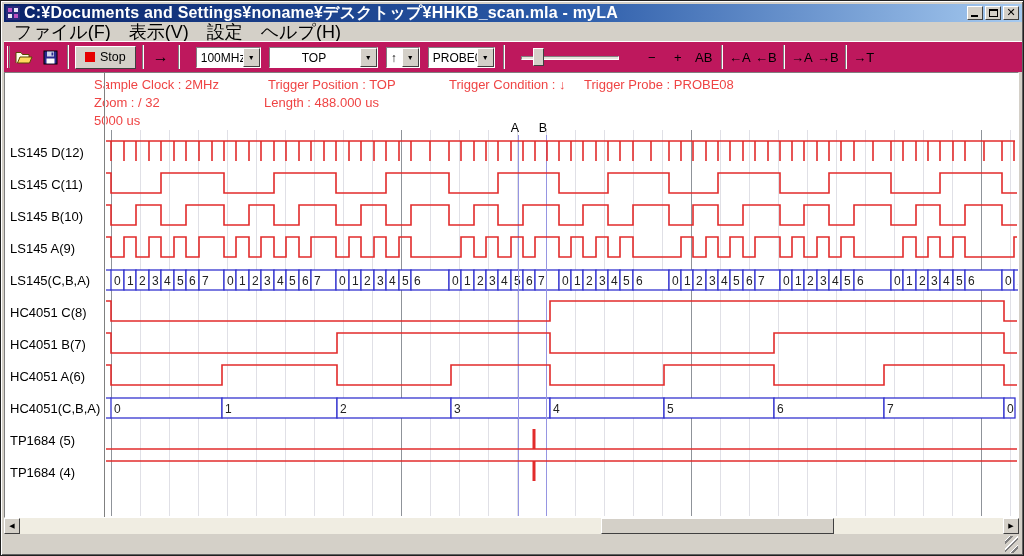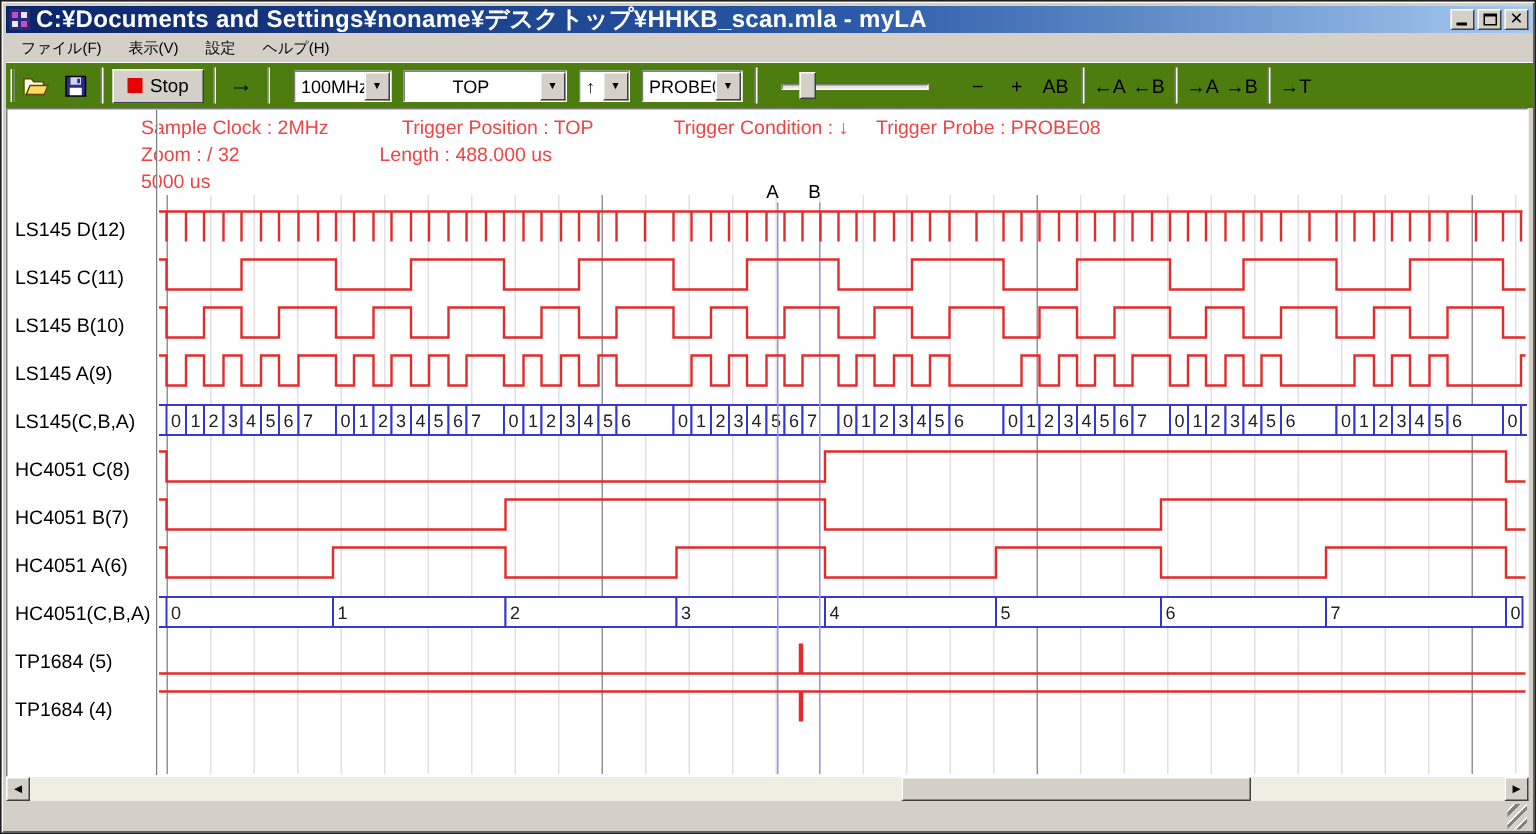--- a/index.html
+++ b/index.html
@@ -15,25 +15,25 @@
   .title-text { color:#fff; font-size:16px; font-weight:bold; margin-left:4px; flex:1;
                 white-space:nowrap; overflow:hidden; letter-spacing:0.2px; }
   .tb-btns { display:flex; gap:2px; margin-right:1px; }
   .tbb { width:16px; height:14px; background:#d4d0c8; border:1px solid;
          border-color:#fff #404040 #404040 #fff; position:relative; padding:0; }
   .g-min { position:absolute; left:3px; bottom:2px; width:7px; height:2px; background:#000; }
   .g-max { position:absolute; left:3px; top:2px; width:9px; height:8px; border:1px solid #000; border-top:2px solid #000; }
   .g-cls { position:absolute; left:0; top:-1px; width:14px; text-align:center; font-size:11px; font-weight:bold; color:#000; font-family:"DejaVu Sans",sans-serif; }
 
   .menubar { position:absolute; left:3px; top:21px; width:1018px; height:19px;
-             display:flex; align-items:center; font-size:10px; background:#d4d0c8; padding-left:1px; }
+             display:flex; align-items:center; font-size:18px; background:#d4d0c8; padding-left:1px; }
   .mi { padding:2px 9px; }
 
   .toolbar { position:absolute; left:3px; top:40px; width:1018px; height:31px;
-             border-top:1px solid #fff; display:flex; align-items:center; background:#4d7c0f; padding-left:2px; }
+             border-top:1px solid #fff; display:flex; align-items:center; background:#be185d; padding-left:2px; }
   .grip { width:3px; height:22px; border-left:1px solid #fff; border-right:1px solid #808080; margin:0 1px; }
   .tsep { width:2px; height:24px; border-left:1px solid #808080; border-right:1px solid #fff; margin:0 4px; }
   .tico { width:26px; height:24px; display:flex; align-items:center; justify-content:center; background:transparent; border:none; }
   .tbtn { height:24px; min-width:26px; display:flex; align-items:center; justify-content:center;
           font-size:13px; background:transparent; border:none; color:#000; font-family:"Liberation Sans",sans-serif; }
   .runbtn { font-size:16px; font-weight:bold; }
   .stopbtn { display:flex; align-items:center; gap:5px; padding:0 9px; height:23px; margin:0 2px;
              background:#d4d0c8; border:1px solid; border-color:#fff #404040 #404040 #fff; font-size:12.5px; }
   .stopsq { width:10px; height:10px; background:#e60000; }
   .combo { display:flex; height:21px; border:1px solid; border-color:#808080 #fff #fff #808080; background:#fff; }
@@ -163,21 +163,21 @@
     <span class="tsep"></span>
     <button class="tbtn">→T</button>
   </div>
 
   <div class="workspace">
     <span class="inf" style="left:89px; top:4px;">Sample Clock : 2MHz</span>
     <span class="inf" style="left:263px;top:4px;">Trigger Position : TOP</span>
     <span class="inf" style="left:444px;top:4px;">Trigger Condition : ↓</span>
     <span class="inf" style="left:579px;top:4px;">Trigger Probe : PROBE08</span>
     <span class="inf" style="left:89px; top:22px;">Zoom : /  32</span>
-    <span class="inf" style="left:248px;top:22px;">Length : 488.000 us</span>
+    <span class="inf" style="left:259px;top:22px;">Length : 488.000 us</span>
     <span class="inf" style="left:89px; top:40px;">5000 us</span>
     <svg id="wave" width="1013" height="444" viewBox="4 72 1013 444">
         <g>
           <line x1="110.5" y1="129" x2="110.5" y2="515" stroke="#8f9399" stroke-width="1"></line>
           <line x1="139.5" y1="129" x2="139.5" y2="515" stroke="#e0e0e6" stroke-width="1"></line>
           <line x1="168.5" y1="129" x2="168.5" y2="515" stroke="#e0e0e6" stroke-width="1"></line>
           <line x1="197.5" y1="129" x2="197.5" y2="515" stroke="#e0e0e6" stroke-width="1"></line>
           <line x1="226.5" y1="129" x2="226.5" y2="515" stroke="#e0e0e6" stroke-width="1"></line>
           <line x1="255.5" y1="129" x2="255.5" y2="515" stroke="#e0e0e6" stroke-width="1"></line>
           <line x1="284.5" y1="129" x2="284.5" y2="515" stroke="#e0e0e6" stroke-width="1"></line>

